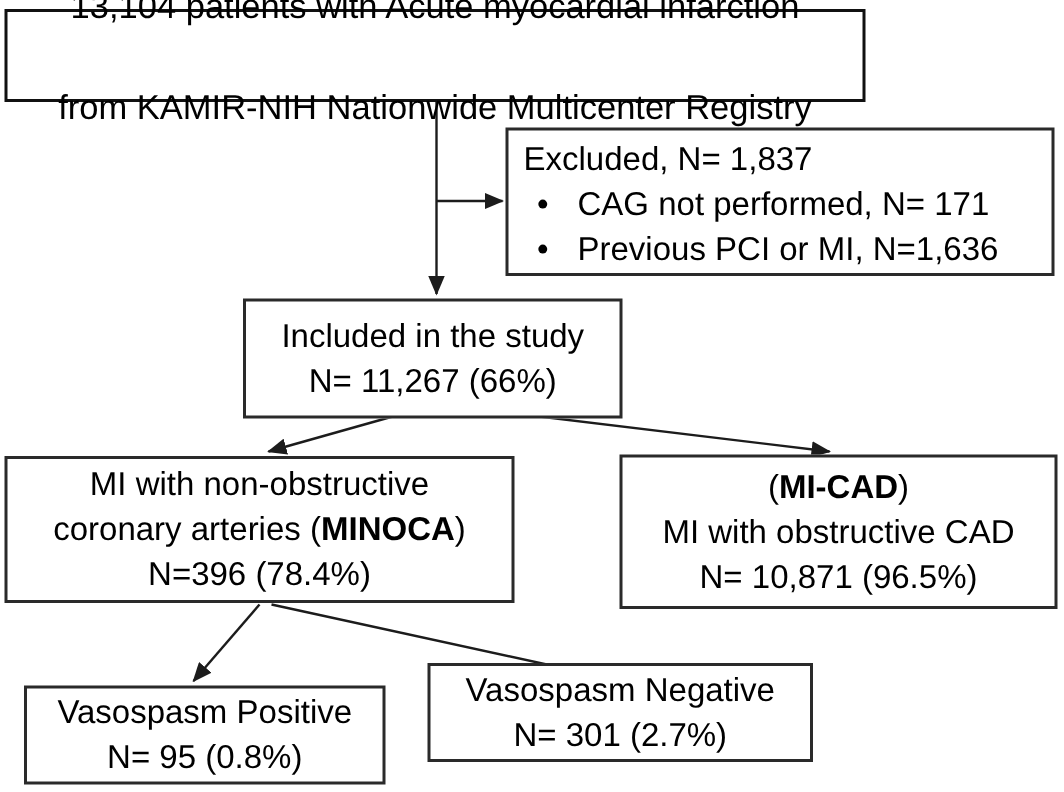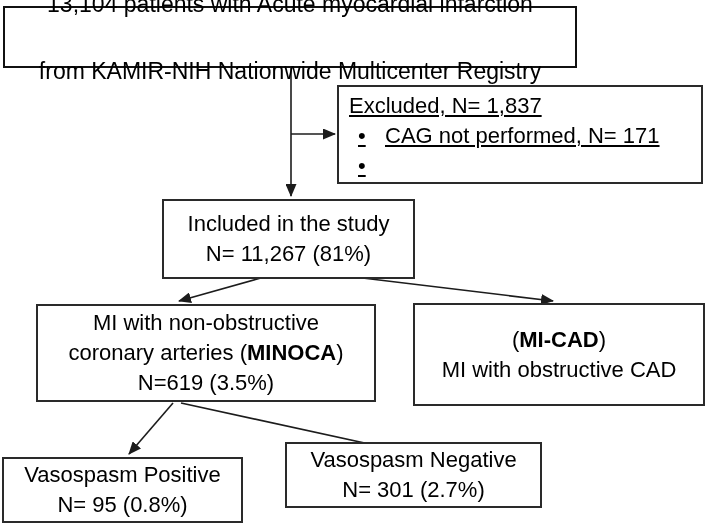--- a/index.html
+++ b/index.html
@@ -36,33 +36,32 @@
     font-size: 23px;
     border-color: #111111;
     gap: 37px;
   }
   #excluded-box {
     left: 337px; top: 85px; width: 366px; height: 99px;
     justify-content: flex-start;
     align-items: flex-start;
     text-align: left;
     padding: 4px 0 0 10px;
-    text-decoration: underline;
   }
   #excluded-box .bullet-row { display: flex; }
   #excluded-box .dot {
     display: inline-block;
     width: 36px;
     padding-left: 9px;
     box-sizing: border-box;
   }
   #included-box { left: 162px; top: 199px; width: 253px; height: 80px; }
-  #minoca-box   { left: 3px;   top: 304px; width: 340px; height: 98px; margin-left: 33px; }
+  #minoca-box   { left: 3px;   top: 304px; width: 340px; height: 98px; }
   #micad-box    { left: 413px; top: 303px; width: 292px; height: 103px; }
-  #vaso-pos-box { left: 2px;   top: 457px; width: 241px; height: 66px; }
+  #vaso-pos-box { left: 16px;   top: 457px; width: 241px; height: 66px; }
   #vaso-neg-box { left: 285px; top: 442px; width: 257px; height: 66px; }
   .b { font-weight: bold; }
   #connector-layer {
     position: absolute;
     left: 0; top: 0;
     width: 709px; height: 528px;
     pointer-events: none;
   }
   #connector-layer line {
     stroke: #1c1c1c;
@@ -95,37 +94,39 @@
   </div>
 
   <div class="box" id="excluded-box">
     <div class="ln">Excluded, N= 1,837</div>
     <div class="ln bullet-row">
       <span class="dot">•</span>
       <span>CAG not performed, N= 171</span>
     </div>
     <div class="ln bullet-row">
       <span class="dot">•</span>
+      <span>Previous PCI or MI, N=1,636</span>
     </div>
   </div>
 
   <div class="box" id="included-box">
     <div class="ln">Included in the study</div>
-    <div class="ln">N= 11,267 (81%)</div>
+    <div class="ln">N= 11,267 (66%)</div>
   </div>
 
   <div class="box" id="minoca-box">
     <div class="ln">MI with non-obstructive</div>
     <div class="ln"><span>coronary arteries (</span><span class="b">MINOCA</span><span>)</span></div>
-    <div class="ln">N=619 (3.5%)</div>
+    <div class="ln">N=396 (78.4%)</div>
   </div>
 
   <div class="box" id="micad-box">
     <div class="ln"><span>(</span><span class="b">MI-CAD</span><span>)</span></div>
     <div class="ln">MI with obstructive CAD</div>
+    <div class="ln">N= 10,871 (96.5%)</div>
   </div>
 
   <div class="box" id="vaso-pos-box">
     <div class="ln">Vasospasm Positive</div>
     <div class="ln">N= 95 (0.8%)</div>
   </div>
 
   <div class="box" id="vaso-neg-box">
     <div class="ln">Vasospasm Negative</div>
     <div class="ln">N= 301 (2.7%)</div>

